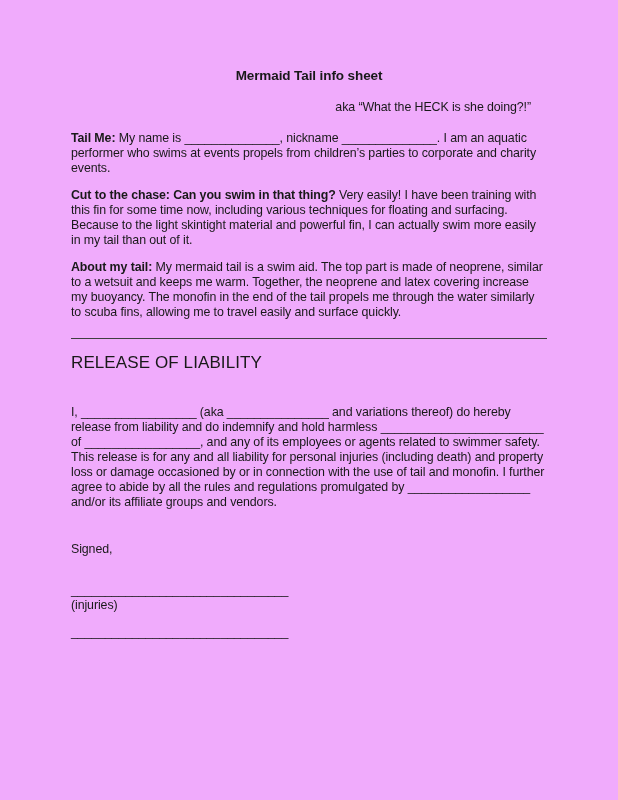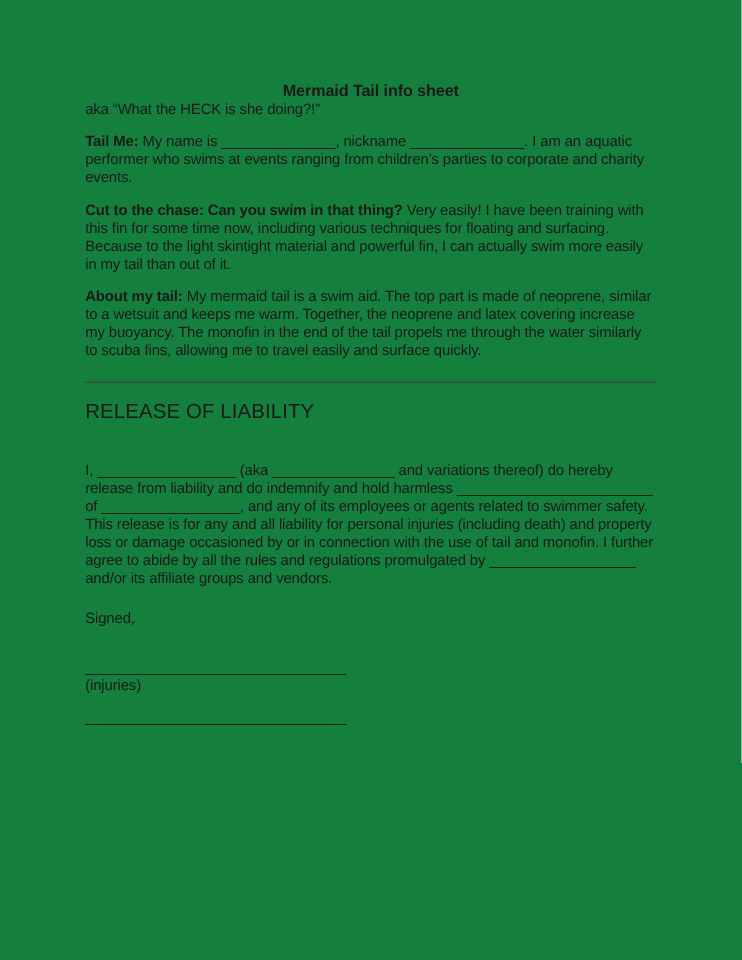--- a/index.html
+++ b/index.html
@@ -6,38 +6,38 @@
     margin: 0;
     padding: 0;
     background: #ffffff;
   }
   .page {
     position: relative;
     width: 618px;
     height: 800px;
     box-sizing: border-box;
     padding: 68px 71px 0 71px;
-    background: #15803d;
+    background: #f0abfc;
     color: #191919;
     font-family: "Liberation Sans", "DejaVu Sans", sans-serif;
     font-size: 12.4px;
     line-height: 15px;
     letter-spacing: -0.1px;
     overflow: hidden;
   }
   .doc-title {
     margin: 0;
     font-size: 13.5px;
     line-height: 16px;
     font-weight: bold;
     text-align: center;
   }
   .doc-subtitle {
-    margin: 0;
-    text-align: left;
+    margin: 16px;
+    text-align: right;
     line-height: 15px;
   }
   p.para {
     margin: 12px 0 0 0;
   }
   .divider {
     margin-top: 18px;
     height: 0;
     border-top: 1px solid #3f3f3f;
   }
@@ -45,21 +45,21 @@
     margin-top: 16px;
     text-align: left;
     font-size: 17px;
     line-height: 15px;
     letter-spacing: 0.1px;
   }
   p.release {
     margin: 35px 0 0 0;
   }
   p.signed {
-    margin: 18px 0 0 0;
+    margin: 32px 0 0 0;
   }
   .sig-line {
     margin-top: 26px;
     line-height: 15px;
     white-space: nowrap;
   }
   .sig-line.second {
     margin-top: 12px;
   }
   .caption {
@@ -67,21 +67,21 @@
   }
 </style>
 </head>
 <body>
 
 <div class="page">
 
   <h1 class="doc-title">Mermaid Tail info sheet</h1>
   <div class="doc-subtitle">aka “What the HECK is she doing?!”</div>
 
-  <p class="para"><strong>Tail Me:</strong><span> My name is ______________, nickname ______________. I am an aquatic performer who swims at events ranging from children’s parties to corporate and charity events.</span></p>
+  <p class="para"><strong>Tail Me:</strong><span> My name is ______________, nickname ______________. I am an aquatic performer who swims at events propels from children’s parties to corporate and charity events.</span></p>
 
   <p class="para"><strong>Cut to the chase: Can you swim in that thing?</strong><span> Very easily! I have been training with this fin for some time now, including various techniques for floating and surfacing. Because to the light skintight material and powerful fin, I can actually swim more easily in my tail than out of it.</span></p>
 
   <p class="para"><strong>About my tail:</strong><span> My mermaid tail is a swim aid. The top part is made of neoprene, similar to a wetsuit and keeps me warm. Together, the neoprene and latex covering increase my buoyancy. The monofin in the end of the tail propels me through the water similarly to scuba fins, allowing me to travel easily and surface quickly.</span></p>
 
 
   <div class="divider"></div>
 
   <div class="section-title">RELEASE OF LIABILITY</div>
 

